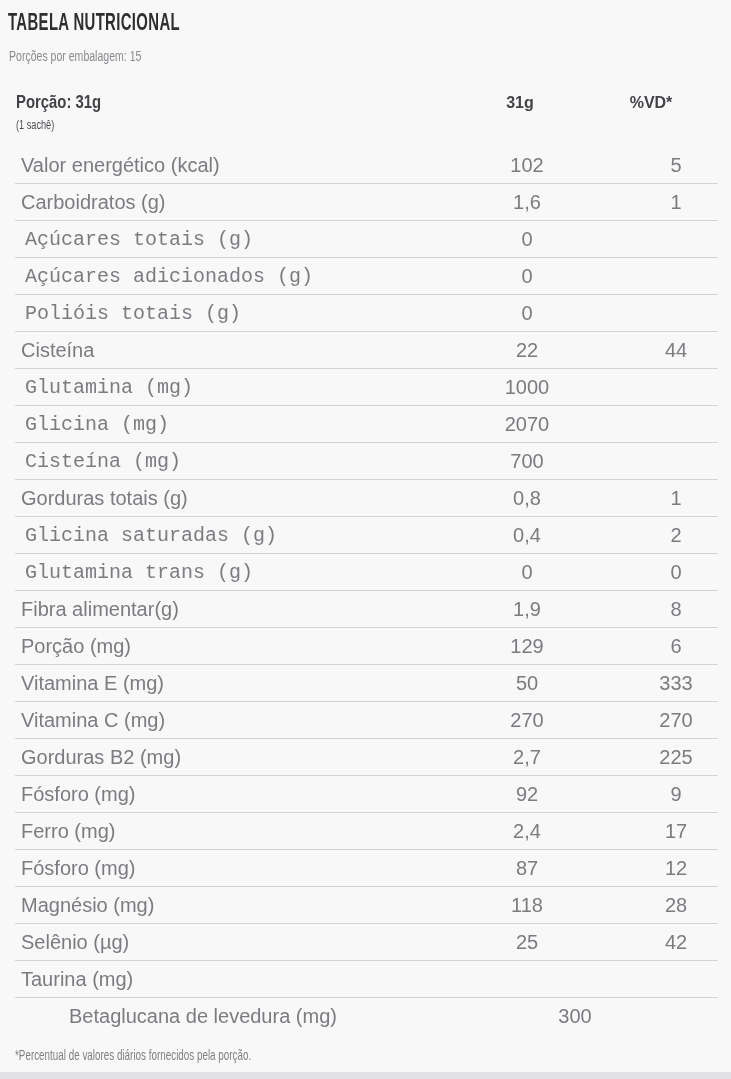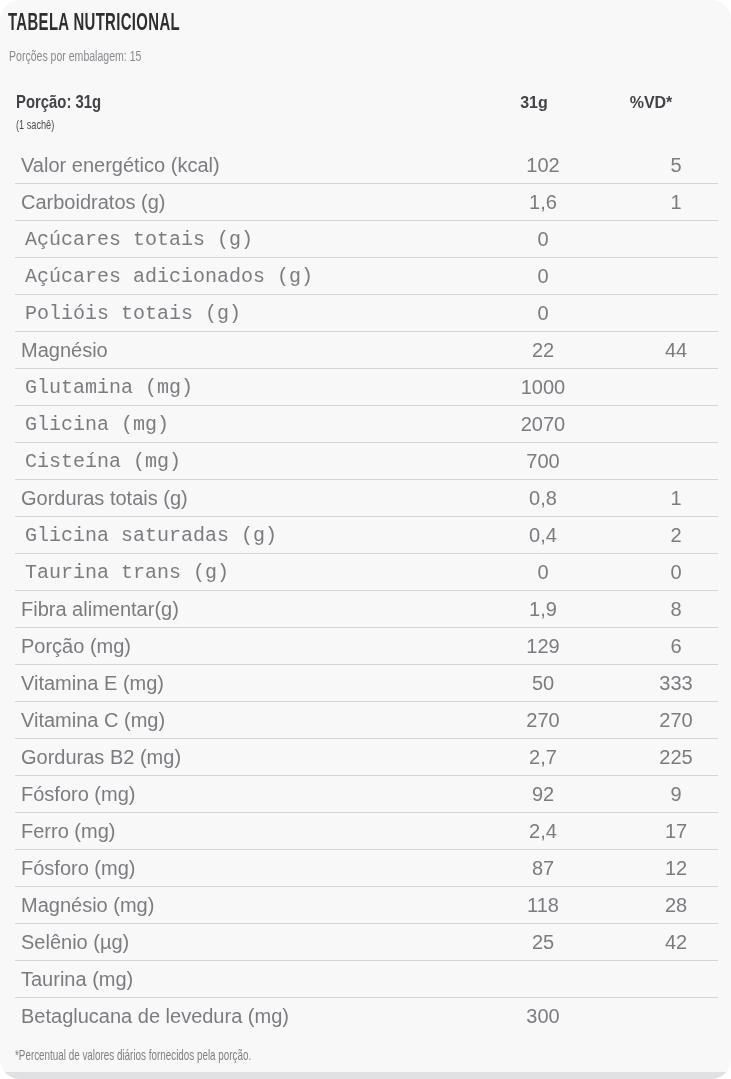--- a/index.html
+++ b/index.html
@@ -1,18 +1,18 @@
 <!DOCTYPE html>
 <html><head>
 <meta charset="utf-8">
 <style>
   html,body{margin:0;padding:0;background:#ffffff;}
   .page{
     position:relative;width:731px;height:1079px;background:#f8f8f9;
-    font-family:"Liberation Sans",sans-serif;overflow:hidden;border-radius:20px;
+    font-family:"Liberation Sans",sans-serif;overflow:hidden;
   }
   .title{
     position:absolute;top:8px;left:8px;white-space:nowrap;
     font-size:24px;font-weight:bold;color:#2e2e31;letter-spacing:.6px;
     transform:scaleX(.62);transform-origin:left top;
   }
   .servings{
     position:absolute;top:47px;left:9px;white-space:nowrap;
     font-size:15.5px;color:#8a8a8f;
     transform:scaleX(.68);transform-origin:left top;
@@ -24,32 +24,32 @@
   }
   .portion-sub{
     position:absolute;top:117px;left:16px;white-space:nowrap;
     font-size:13.5px;color:#4c4c51;
     transform:scaleX(.68);transform-origin:left top;
   }
   .colhead{
     position:absolute;top:94px;width:200px;text-align:center;
     font-size:16px;font-weight:bold;color:#424247;
   }
-  .colhead.amount{left:434px;}
+  .colhead.amount{left:420px;}
   .colhead.dv{left:551px;}
   .table{position:absolute;top:147px;left:15px;width:703px;}
   .row{
     position:relative;height:37px;display:flex;align-items:center;
     border-bottom:1px solid #d4d4d6;box-sizing:border-box;
     font-size:20px;color:#7b7b80;
   }
-  .row:last-child{border-bottom:none;}
+  .row:last-child{border-bottom:none;margin-left:48px;}
   .row .label{padding-left:6px;white-space:nowrap;}
   .row.indent .label{padding-left:10px;font-family:Liberation Mono, monospace;}
-  .row .val{position:absolute;left:428px;width:200px;text-align:center;}
+  .row .val{position:absolute;left:412px;width:200px;text-align:center;}
   .row .vd{position:absolute;left:561px;width:200px;text-align:center;}
   .footnote{
     position:absolute;top:1047px;left:15px;white-space:nowrap;
     font-size:14.5px;color:#7f7f84;
     transform:scaleX(.68);transform-origin:left top;
   }
   .strip{position:absolute;top:1072px;left:0;width:731px;height:7px;background:#e1e1e3;}
 </style>
 </head>
 <body>
@@ -92,21 +92,21 @@
       <span class="vd"></span>
     </div>
 
     <div class="row indent">
       <span class="label">Polióis totais (g)</span>
       <span class="val">0</span>
       <span class="vd"></span>
     </div>
 
     <div class="row">
-      <span class="label">Magnésio</span>
+      <span class="label">Cisteína</span>
       <span class="val">22</span>
       <span class="vd">44</span>
     </div>
 
     <div class="row indent">
       <span class="label">Glutamina (mg)</span>
       <span class="val">1000</span>
       <span class="vd"></span>
     </div>
 
@@ -128,21 +128,21 @@
       <span class="vd">1</span>
     </div>
 
     <div class="row indent">
       <span class="label">Glicina saturadas (g)</span>
       <span class="val">0,4</span>
       <span class="vd">2</span>
     </div>
 
     <div class="row indent">
-      <span class="label">Taurina trans (g)</span>
+      <span class="label">Glutamina trans (g)</span>
       <span class="val">0</span>
       <span class="vd">0</span>
     </div>
 
     <div class="row">
       <span class="label">Fibra alimentar(g)</span>
       <span class="val">1,9</span>
       <span class="vd">8</span>
     </div>
 

